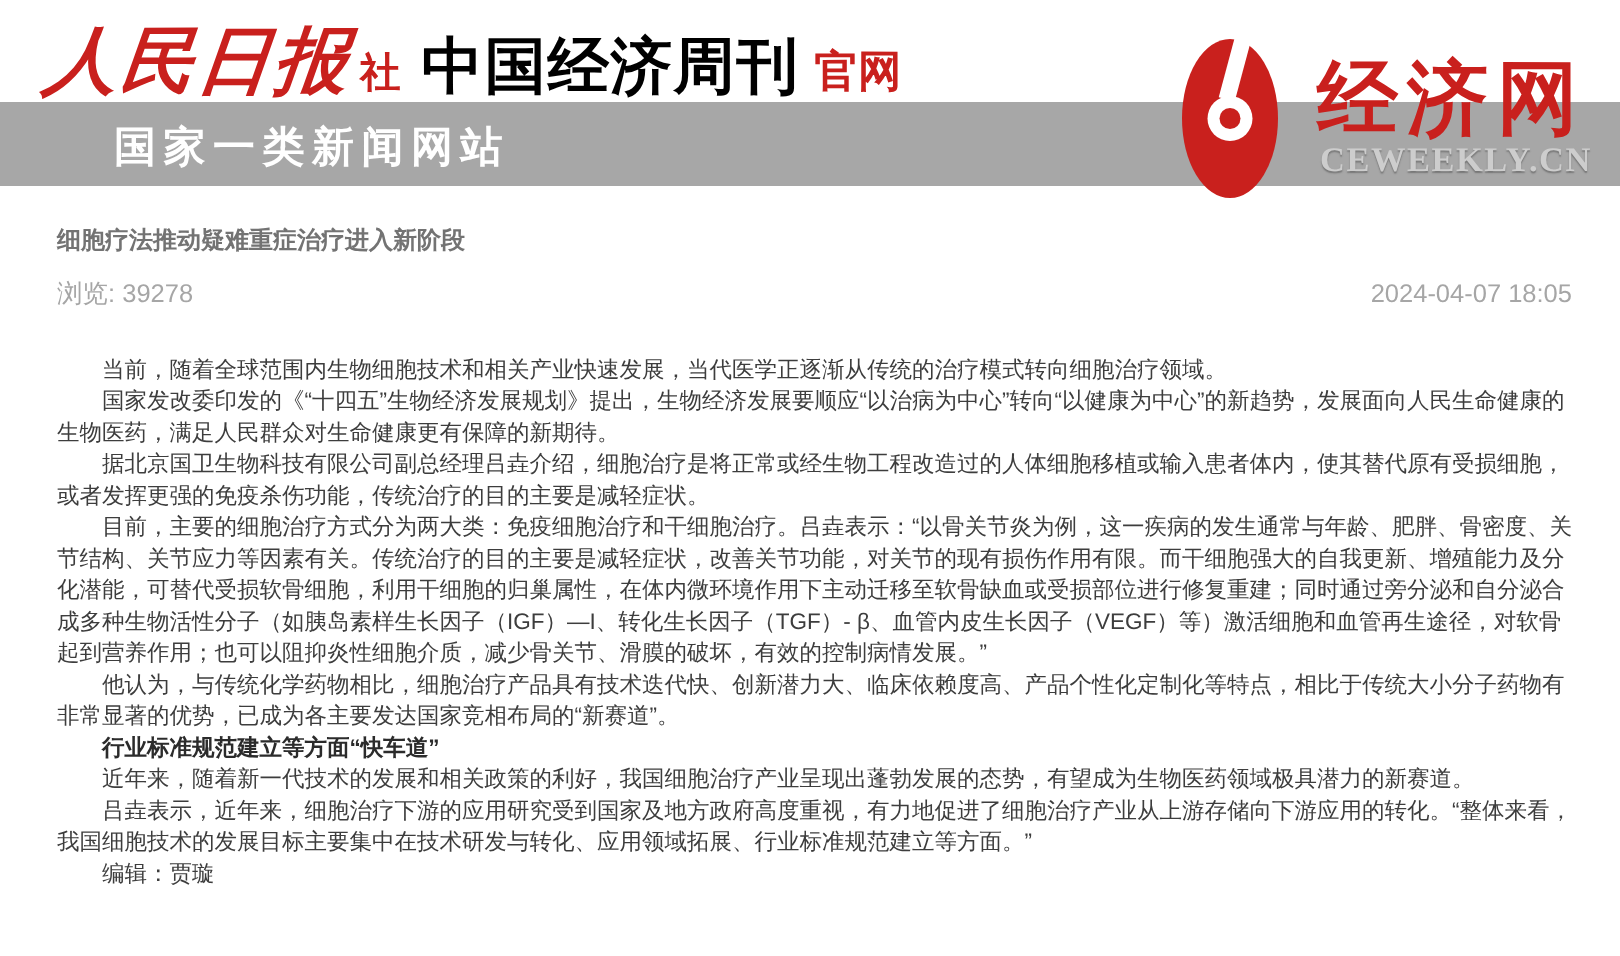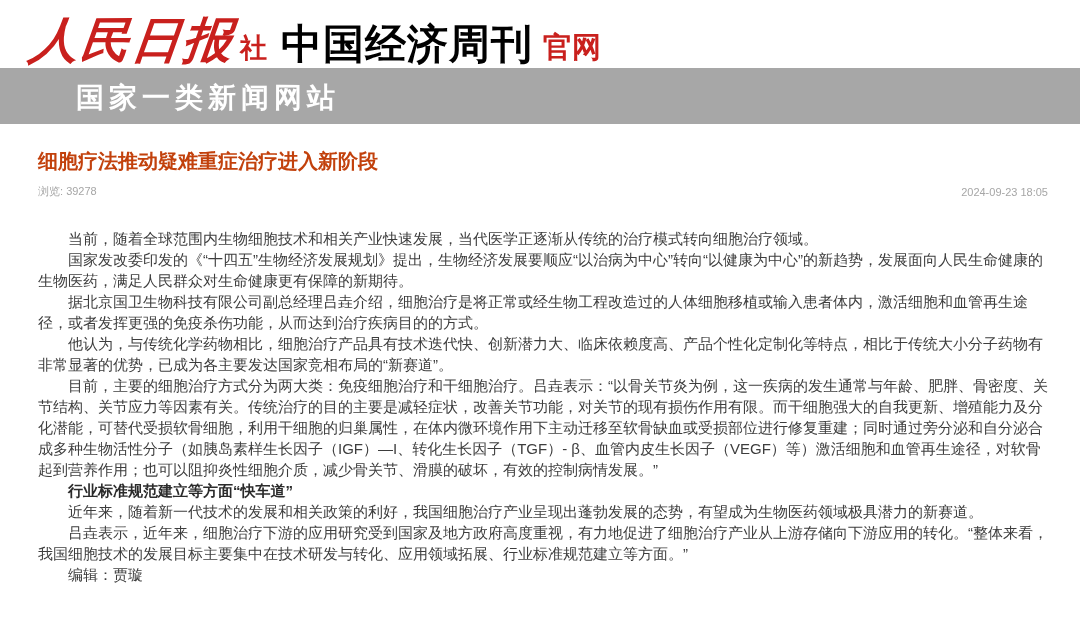--- a/index.html
+++ b/index.html
@@ -39,24 +39,24 @@
               width:14px; height:14px; background:#c9201d; border-radius:50%; }
   .logo-name { position:absolute; left:98px; top:30px; color:#c9201d;
                font-size:54px; font-weight:900; letter-spacing:6px; }
   .logo-domain { position:absolute; left:100px; top:94px; color:#cdcdcd;
                  font-family:"Liberation Serif", serif; font-weight:bold;
                  font-size:23px; letter-spacing:1px;
                  text-shadow:0 1px 1px rgba(60,60,60,0.45); }
 
   
   .main { padding:0 32px 0 38px; }
-  .article-title { margin-top:22px; font-size:20px; line-height:30px;
-                   font-weight:bold; color:#c2410c; }
+  .article-title { margin-top:22px; font-size:16px; line-height:30px;
+                   font-weight:bold; color:#737373; }
   .meta-row { margin-top:8px; display:flex; justify-content:space-between;
-              align-items:center; color:#a6a6a6; font-size:11px; }
+              align-items:center; color:#a6a6a6; font-size:17px; }
   .article-body { margin-top:29px; font-size:15px; line-height:21px;
                   color:#3d3d3d; }
   .para { margin:0; text-indent:2em; }
   .para.heading { font-weight:bold; color:#2b2b2b; }
 </style>
 </head>
 <body>
 
 <div class="page">
 
@@ -64,39 +64,49 @@
     <div class="gray-band"></div>
     <div class="band-text">国家一类新闻网站</div>
 
     <div class="masthead">
       <span class="masthead-script">人民日报</span>
       <span class="masthead-suffix">社</span>
       <span class="brand">中国经济周刊</span>
       <span class="brand-suffix">官网</span>
     </div>
 
+    <div class="site-logo">
+      <div class="logo-disc">
+        <div class="logo-notch"></div>
+        <div class="logo-hole">
+          <div class="logo-dot"></div>
+        </div>
+      </div>
+      <div class="logo-name">经济网</div>
+      <div class="logo-domain">CEWEEKLY.CN</div>
+    </div>
   </div>
 
   <div class="main">
     <h1 class="article-title">细胞疗法推动疑难重症治疗进入新阶段</h1>
 
     <div class="meta-row">
       <span>
         <span>浏览:</span>
         <span>39278</span>
       </span>
-      <span>2024-09-23 18:05</span>
+      <span>2024-04-07 18:05</span>
     </div>
 
     <div class="article-body">
         <p class="para">当前，随着全球范围内生物细胞技术和相关产业快速发展，当代医学正逐渐从传统的治疗模式转向细胞治疗领域。</p>
         <p class="para">国家发改委印发的《“十四五”生物经济发展规划》提出，生物经济发展要顺应“以治病为中心”转向“以健康为中心”的新趋势，发展面向人民生命健康的生物医药，满足人民群众对生命健康更有保障的新期待。</p>
-        <p class="para">据北京国卫生物科技有限公司副总经理吕垚介绍，细胞治疗是将正常或经生物工程改造过的人体细胞移植或输入患者体内，激活细胞和血管再生途径，或者发挥更强的免疫杀伤功能，从而达到治疗疾病目的的方式。</p>
+        <p class="para">据北京国卫生物科技有限公司副总经理吕垚介绍，细胞治疗是将正常或经生物工程改造过的人体细胞移植或输入患者体内，使其替代原有受损细胞，或者发挥更强的免疫杀伤功能，传统治疗的目的主要是减轻症状。</p>
+        <p class="para">目前，主要的细胞治疗方式分为两大类：免疫细胞治疗和干细胞治疗。吕垚表示：“以骨关节炎为例，这一疾病的发生通常与年龄、肥胖、骨密度、关节结构、关节应力等因素有关。传统治疗的目的主要是减轻症状，改善关节功能，对关节的现有损伤作用有限。而干细胞强大的自我更新、增殖能力及分化潜能，可替代受损软骨细胞，利用干细胞的归巢属性，在体内微环境作用下主动迁移至软骨缺血或受损部位进行修复重建；同时通过旁分泌和自分泌合成多种生物活性分子（如胰岛素样生长因子（IGF）—I、转化生长因子（TGF）- β、血管内皮生长因子（VEGF）等）激活细胞和血管再生途径，对软骨起到营养作用；也可以阻抑炎性细胞介质，减少骨关节、滑膜的破坏，有效的控制病情发展。”</p>
         <p class="para">他认为，与传统化学药物相比，细胞治疗产品具有技术迭代快、创新潜力大、临床依赖度高、产品个性化定制化等特点，相比于传统大小分子药物有非常显著的优势，已成为各主要发达国家竞相布局的“新赛道”。</p>
-        <p class="para">目前，主要的细胞治疗方式分为两大类：免疫细胞治疗和干细胞治疗。吕垚表示：“以骨关节炎为例，这一疾病的发生通常与年龄、肥胖、骨密度、关节结构、关节应力等因素有关。传统治疗的目的主要是减轻症状，改善关节功能，对关节的现有损伤作用有限。而干细胞强大的自我更新、增殖能力及分化潜能，可替代受损软骨细胞，利用干细胞的归巢属性，在体内微环境作用下主动迁移至软骨缺血或受损部位进行修复重建；同时通过旁分泌和自分泌合成多种生物活性分子（如胰岛素样生长因子（IGF）—I、转化生长因子（TGF）- β、血管内皮生长因子（VEGF）等）激活细胞和血管再生途径，对软骨起到营养作用；也可以阻抑炎性细胞介质，减少骨关节、滑膜的破坏，有效的控制病情发展。”</p>
         <p class="para heading">行业标准规范建立等方面“快车道”</p>
         <p class="para">近年来，随着新一代技术的发展和相关政策的利好，我国细胞治疗产业呈现出蓬勃发展的态势，有望成为生物医药领域极具潜力的新赛道。</p>
         <p class="para">吕垚表示，近年来，细胞治疗下游的应用研究受到国家及地方政府高度重视，有力地促进了细胞治疗产业从上游存储向下游应用的转化。“整体来看，我国细胞技术的发展目标主要集中在技术研发与转化、应用领域拓展、行业标准规范建立等方面。”</p>
         <p class="para">编辑：贾璇</p>
       </div>
 
   </div>
 
 </div>
 

